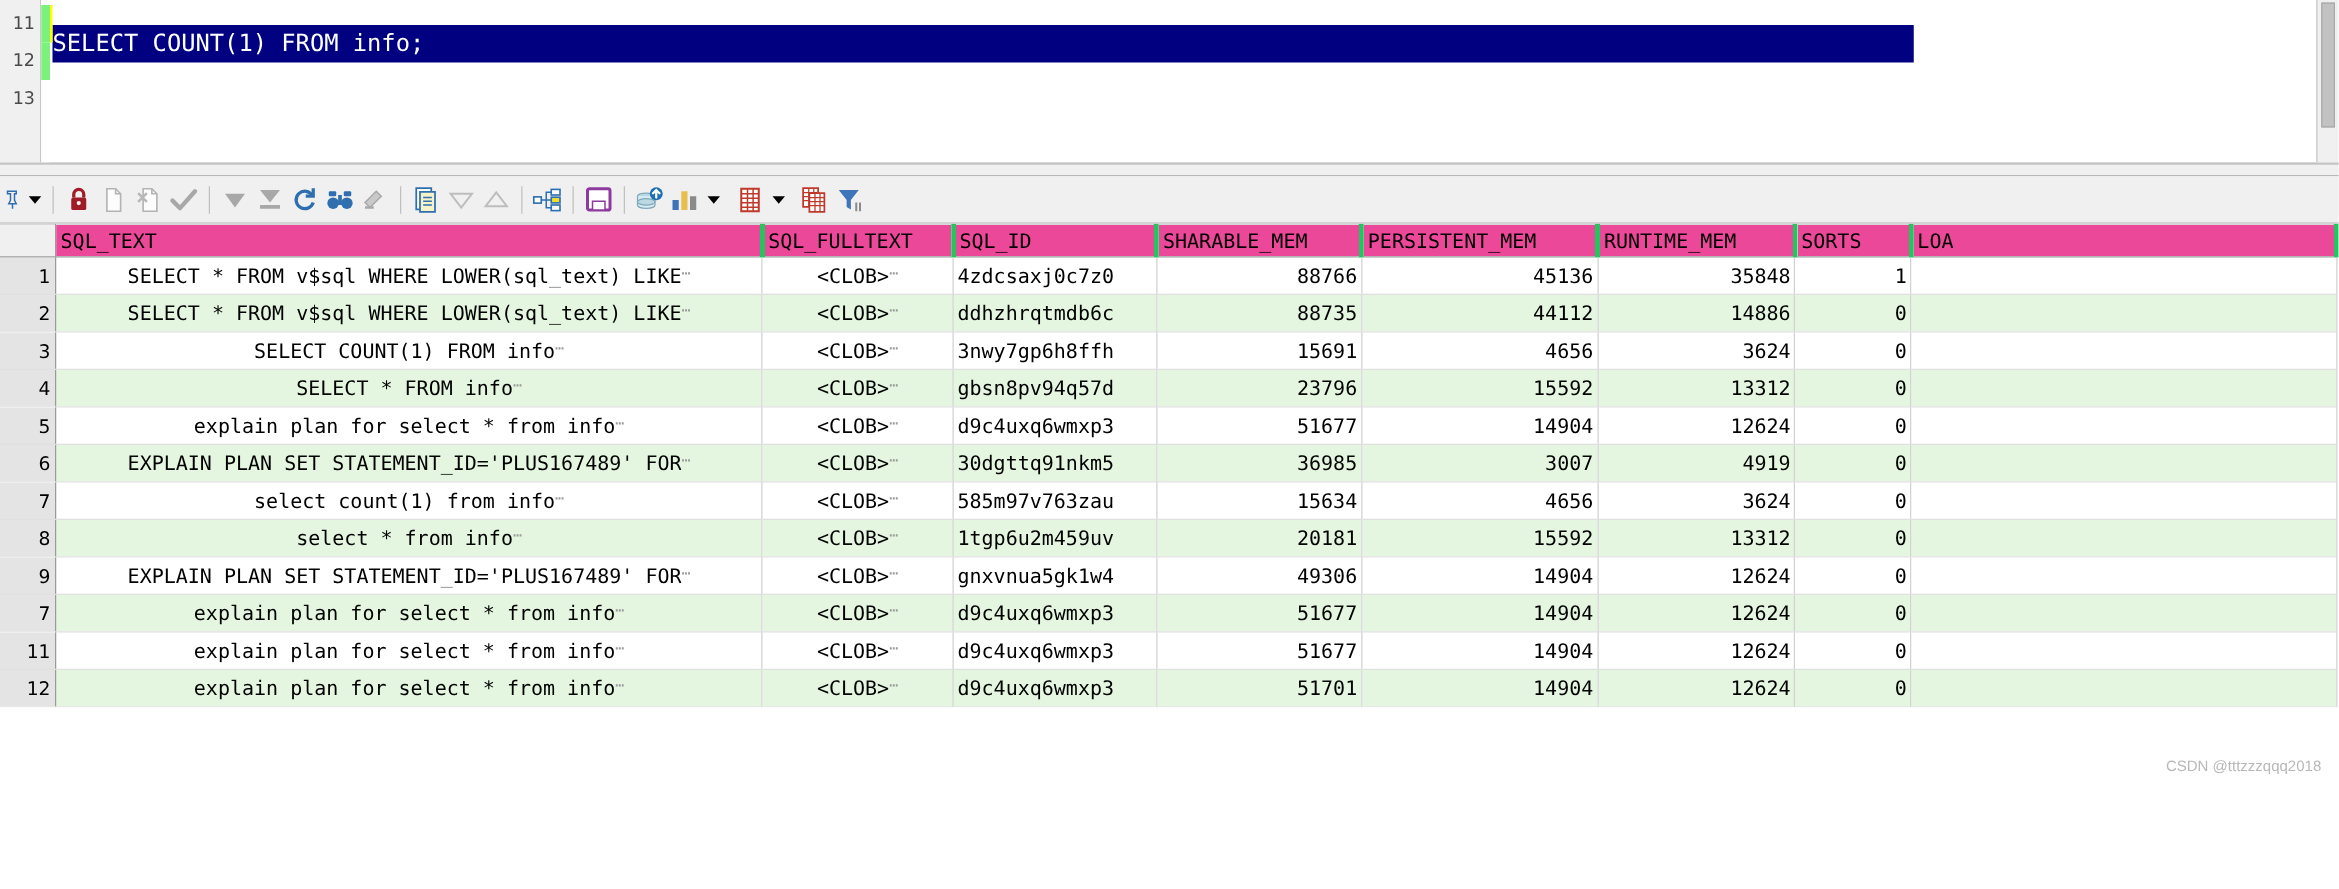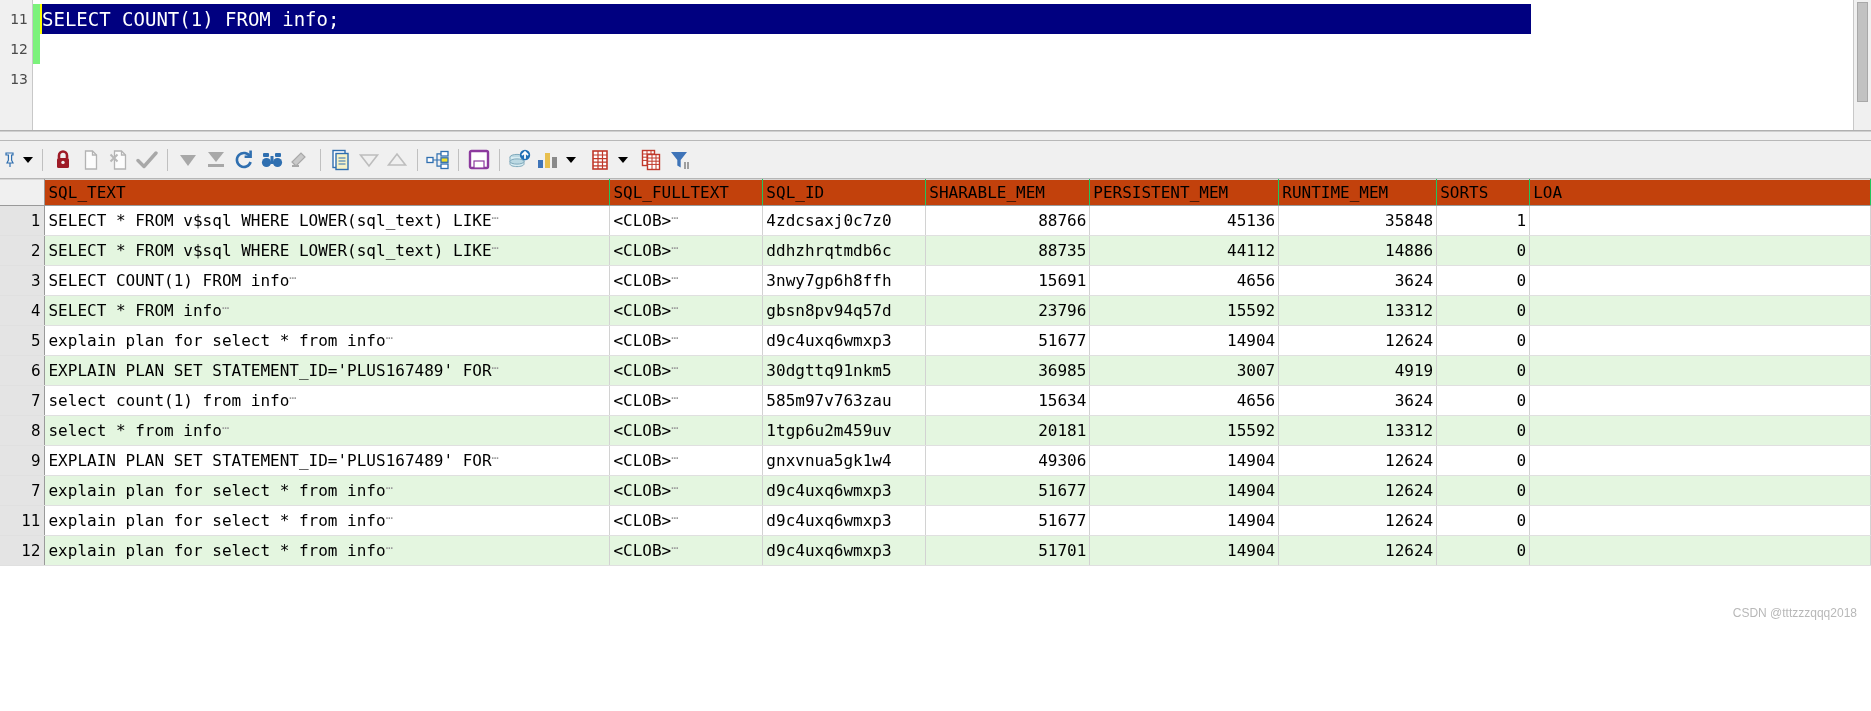--- a/index.html
+++ b/index.html
@@ -37,21 +37,21 @@
   }
   .editmark{
     width:7px;flex:0 0 7px;
     background:#ffffff;
     padding-top:4px;
   }
   .editmark .mk{height:30px;}
   .editmark .mk.green{background:#7cf27c;}
   .code{
     flex:1;position:relative;
-    padding-top:4px;
+    padding-top:20px;
     overflow:hidden;
   }
   .code .cl{
     height:30px;line-height:30px;
     white-space:pre;
     font-family:"DejaVu Sans Mono", monospace;
     font-size:19px;
     color:#000;
     padding-left:2px;
   }
@@ -109,22 +109,22 @@
     background:#fff;
     overflow:hidden;
   }
   table.g{
     border-collapse:collapse;
     table-layout:fixed;
     font-family:"DejaVu Sans Mono", monospace;
     font-size:15px;
   }
   table.g th{
-    background:#c2410c;
-    border-right:1px solid #22c55e;
+    background:#ec4899;
+    border-right:4px solid #22c55e;
     border-bottom:1px solid #9a9a9a;
     border-top:1px solid #d8d8d8;
     font-weight:normal;
     text-align:left;
     padding:2px 3px;
     height:26px;
     box-sizing:border-box;
     font-family:"DejaVu Sans Mono", monospace;
     font-size:16px;
     color:#000;
@@ -152,21 +152,21 @@
     border-right:1px solid #9a9a9a;
     text-align:right;
     padding-right:4px;
     font-family:"DejaVu Sans", sans-serif;
     font-size:15px;
     color:#000;
   }
   tr.alt td{background:#e4f6e0;}
   tr.alt td.rn{background:#e4e4e4;}
   td.num{text-align:right;padding-right:6px;margin-top:19px;}
-  .cellwrap{display:flex;justify-content:flex-start;align-items:flex-start;}
+  .cellwrap{display:flex;justify-content:center;align-items:flex-start;}
   .cellwrap .t{overflow:hidden;white-space:nowrap;}
   .cellwrap .e{color:#9a9a9a;font-size:12px;line-height:10px;padding-top:2px;flex:0 0 auto;}
 
   
   .watermark{
     position:absolute;right:14px;bottom:6px;
     color:#b8b8b8;font-size:12px;
     font-family:"Liberation Sans", sans-serif;
   }
   .footer{

